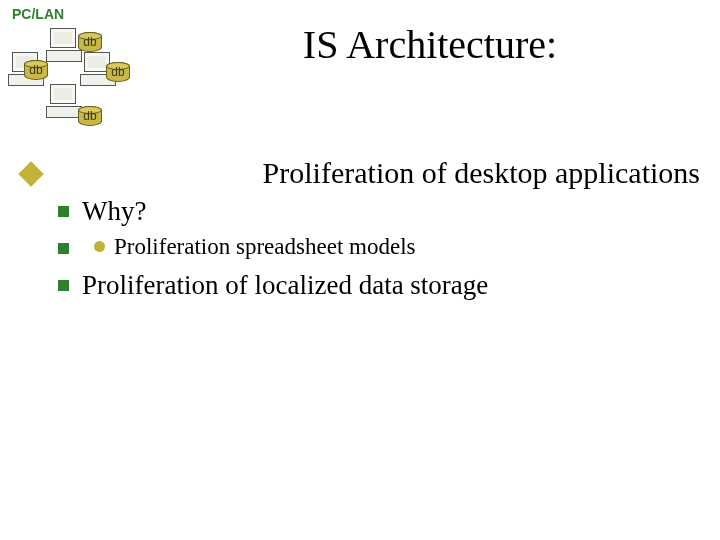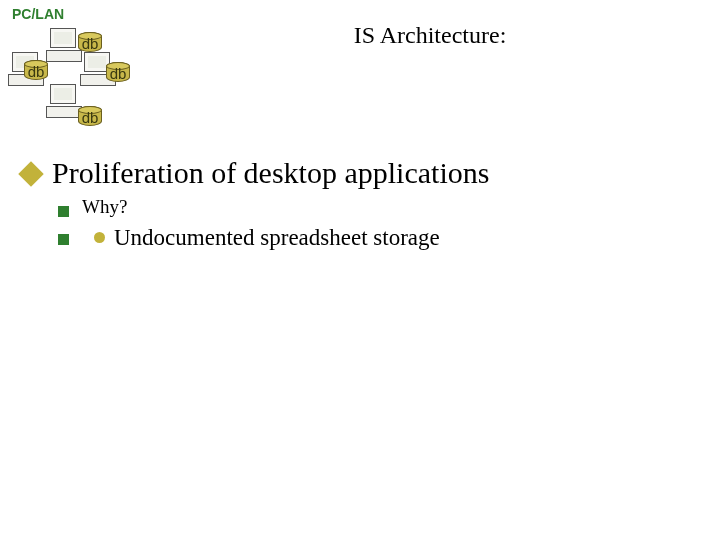--- a/index.html
+++ b/index.html
@@ -99,59 +99,60 @@
     border-radius: 12px / 4px;
     box-sizing: border-box;
   }
   .db .lbl {
     position: absolute;
     left: 0;
     right: 0;
     top: 3px;
     text-align: center;
     font-family: Arial, Helvetica, sans-serif;
-    font-size: 15px;
+    font-size: 12px;
     color: #3a3a10;
   }
   .db1 { left: 70px; top: 6px; }
   .db2 { left: 16px; top: 34px; }
   .db3 { left: 98px; top: 36px; }
   .db4 { left: 70px; top: 80px; }
   .title {
     position: absolute;
     top: 22px;
     left: 150px;
     right: 10px;
-    font-size: 24px;
+    font-size: 40px;
     line-height: 1.15;
     text-align: center;
   }
   .body {
     position: absolute;
     top: 150px;
     left: 22px;
     right: 20px;
   }
   .l1 {
     font-size: 30px;
     margin: 6px 0 6px 0;
     padding-left: 30px;
     position: relative;
+    text-align: right;
   }
   .l1 .blt {
     position: absolute;
     left: 0;
     top: 9px;
     width: 18px;
     height: 18px;
     background: #c2b23a;
     transform: rotate(45deg);
   }
   .l2 {
-    font-size: 19px;
+    font-size: 27px;
     margin: 6px 0 4px 36px;
     padding-left: 24px;
     position: relative;
   }
   .l2 .blt {
     position: absolute;
     left: 0;
     top: 10px;
     width: 11px;
     height: 11px;
@@ -227,17 +228,21 @@
     </div>
     <div class="l2">
       <span class="blt"></span>
       <span>Why?</span>
     </div>
     <div class="l2">
       <span class="blt"></span>
     </div>
     <div class="l3">
       <span class="blt"></span>
-      <span>Undocumented spreadsheet storage</span>
+      <span>Proliferation spreadsheet models</span>
+    </div>
+    <div class="l2">
+      <span class="blt"></span>
+      <span>Proliferation of localized data storage</span>
     </div>
   </div>
 
 </div>
 
 </body></html>

